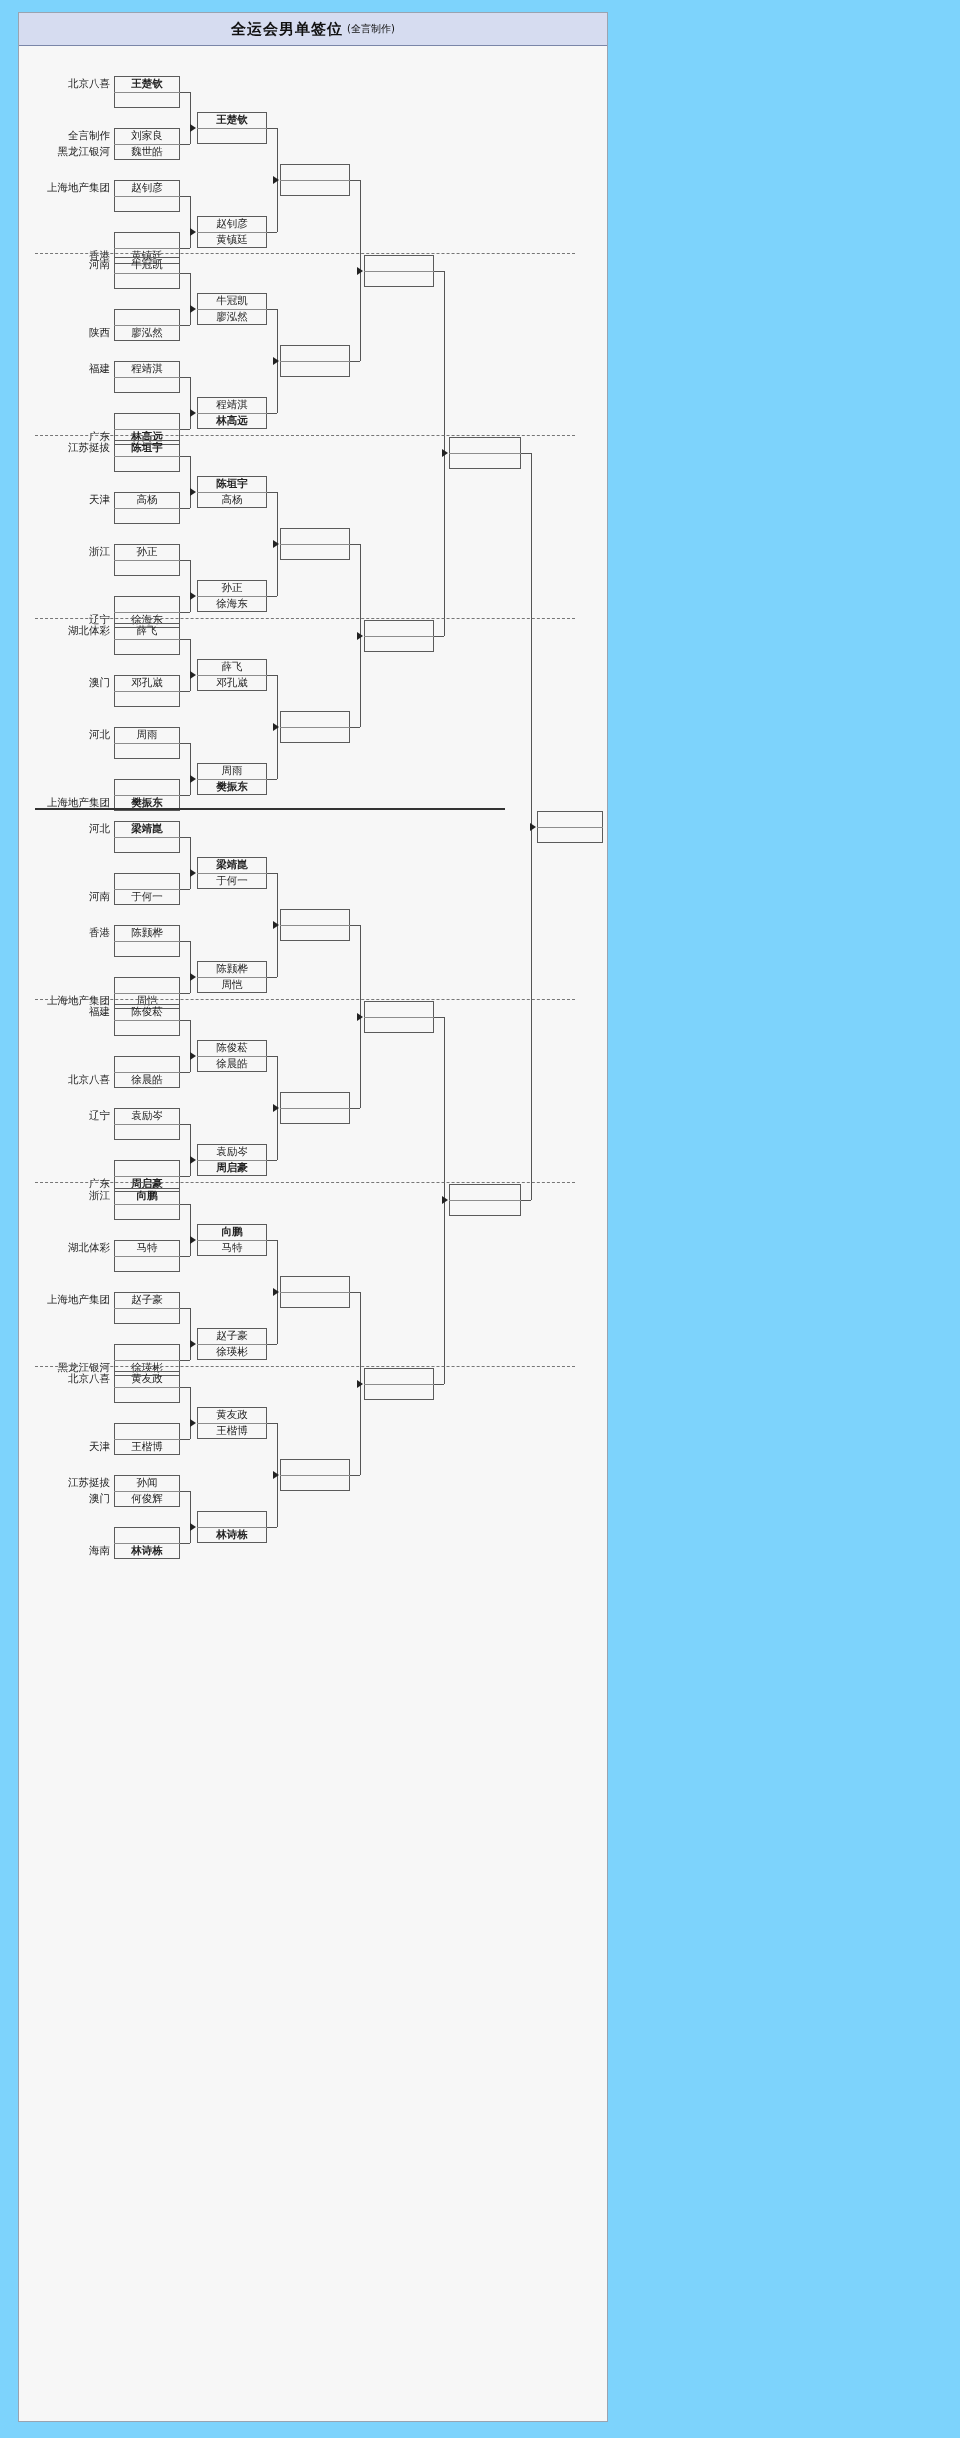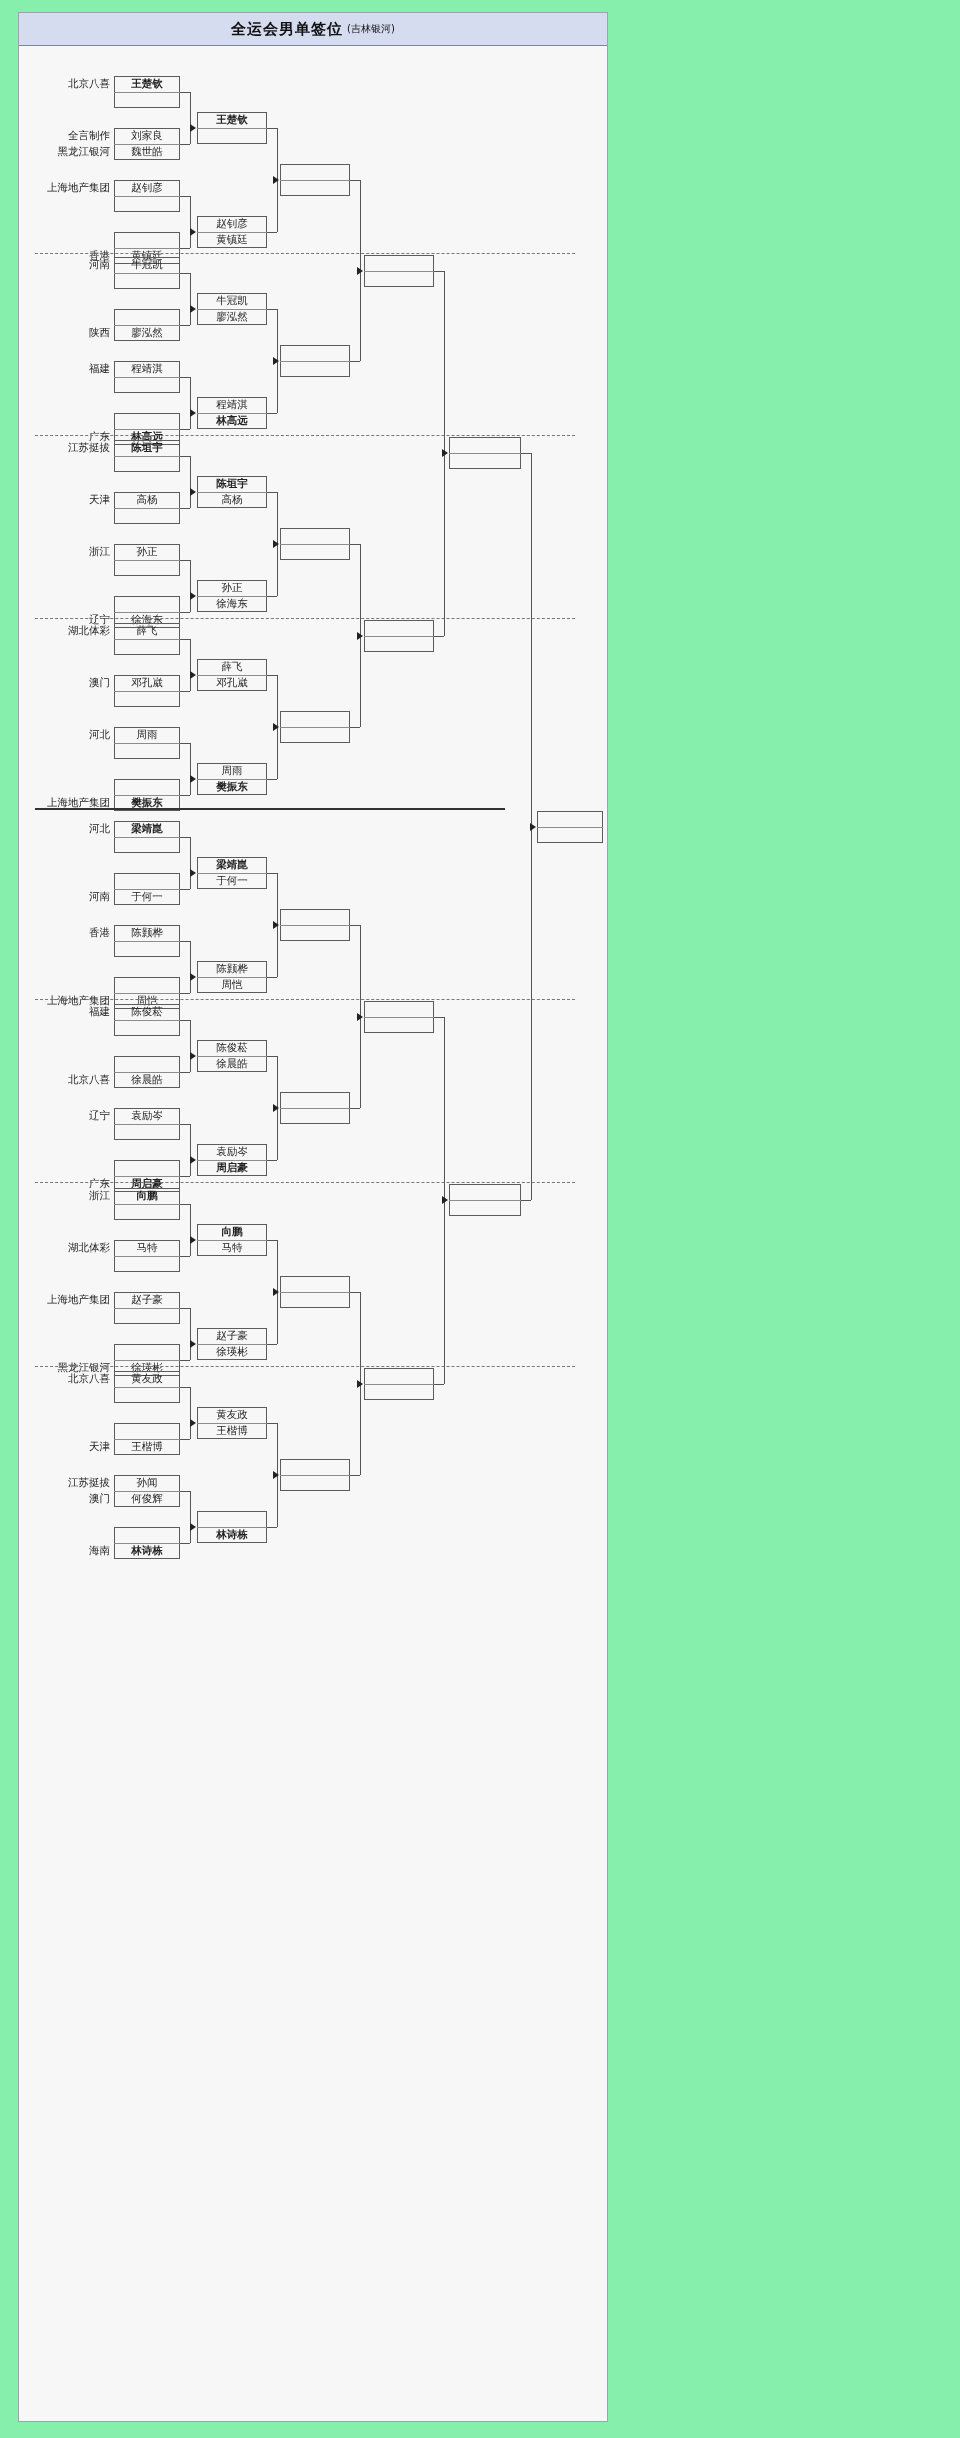--- a/index.html
+++ b/index.html
@@ -1,17 +1,17 @@
 <!DOCTYPE html>
 <html><head>
 <meta charset="utf-8">
 <style>
   html,body{margin:0;padding:0;background:#f4f5f7;}
   body{font-family:"DejaVu Sans","Liberation Sans",sans-serif;}
-  #page{position:relative;width:960px;height:2438px;background:#86efac;overflow:hidden;}
+  #page{position:relative;width:960px;height:2438px;background:#7dd3fc;overflow:hidden;}
   #card{position:absolute;left:18px;top:12px;width:590px;height:2410px;background:#f7f7f7;border:1px solid #9aa3b0;box-sizing:border-box;}
   #titlebar{position:absolute;left:0;top:0;width:100%;height:33px;background:#d6dcf0;border-bottom:1px solid #7a86a8;box-sizing:border-box;display:flex;align-items:center;justify-content:center;}
   #titlebar .t1{font-size:15px;font-weight:bold;color:#101010;letter-spacing:1px;}
   #titlebar .t2{font-size:10px;color:#101010;margin-left:4px;}
   #canvas{position:absolute;left:0;top:33px;width:100%;height:2376px;}
   .box{position:absolute;box-sizing:border-box;border:1px solid #5b5b5b;background:transparent;}
   .slot{position:absolute;box-sizing:border-box;font-size:10.5px;color:#222;text-align:center;white-space:nowrap;display:flex;align-items:center;justify-content:center;}
   .slot.b{font-weight:bold;}
   .hline{position:absolute;background:#555;height:1px;}
   .vline{position:absolute;background:#555;width:1px;}
@@ -21,21 +21,21 @@
   .innerline{position:absolute;background:#8d8d8d;height:1px;}
 </style>
 </head>
 <body>
 
 <div id="page">
   <div id="card">
 
     <div id="titlebar">
       <span class="t1">全运会男单签位</span>
-      <span class="t2">(吉林银河)</span>
+      <span class="t2">(全言制作)</span>
     </div>
 
     <div id="canvas">
         <div class="box" style="left: 95px; top: 30px; width: 66px; height: 32px;"></div>
         <div class="innerline" style="left: 95px; top: 46px; width: 66px;"></div>
         <div class="slot b" style="left: 95px; top: 30px; width: 66px; height: 16px;">王楚钦</div>
         <div class="slot" style="left: 95px; top: 46px; width: 66px; height: 16px;"></div>
         <div class="slot" style="left: 17px; top: 30px; width: 74px; height: 16px; justify-content: flex-end;">北京八喜</div>
         <div class="box" style="left: 95px; top: 82px; width: 66px; height: 32px;"></div>
         <div class="innerline" style="left: 95px; top: 98px; width: 66px;"></div>

